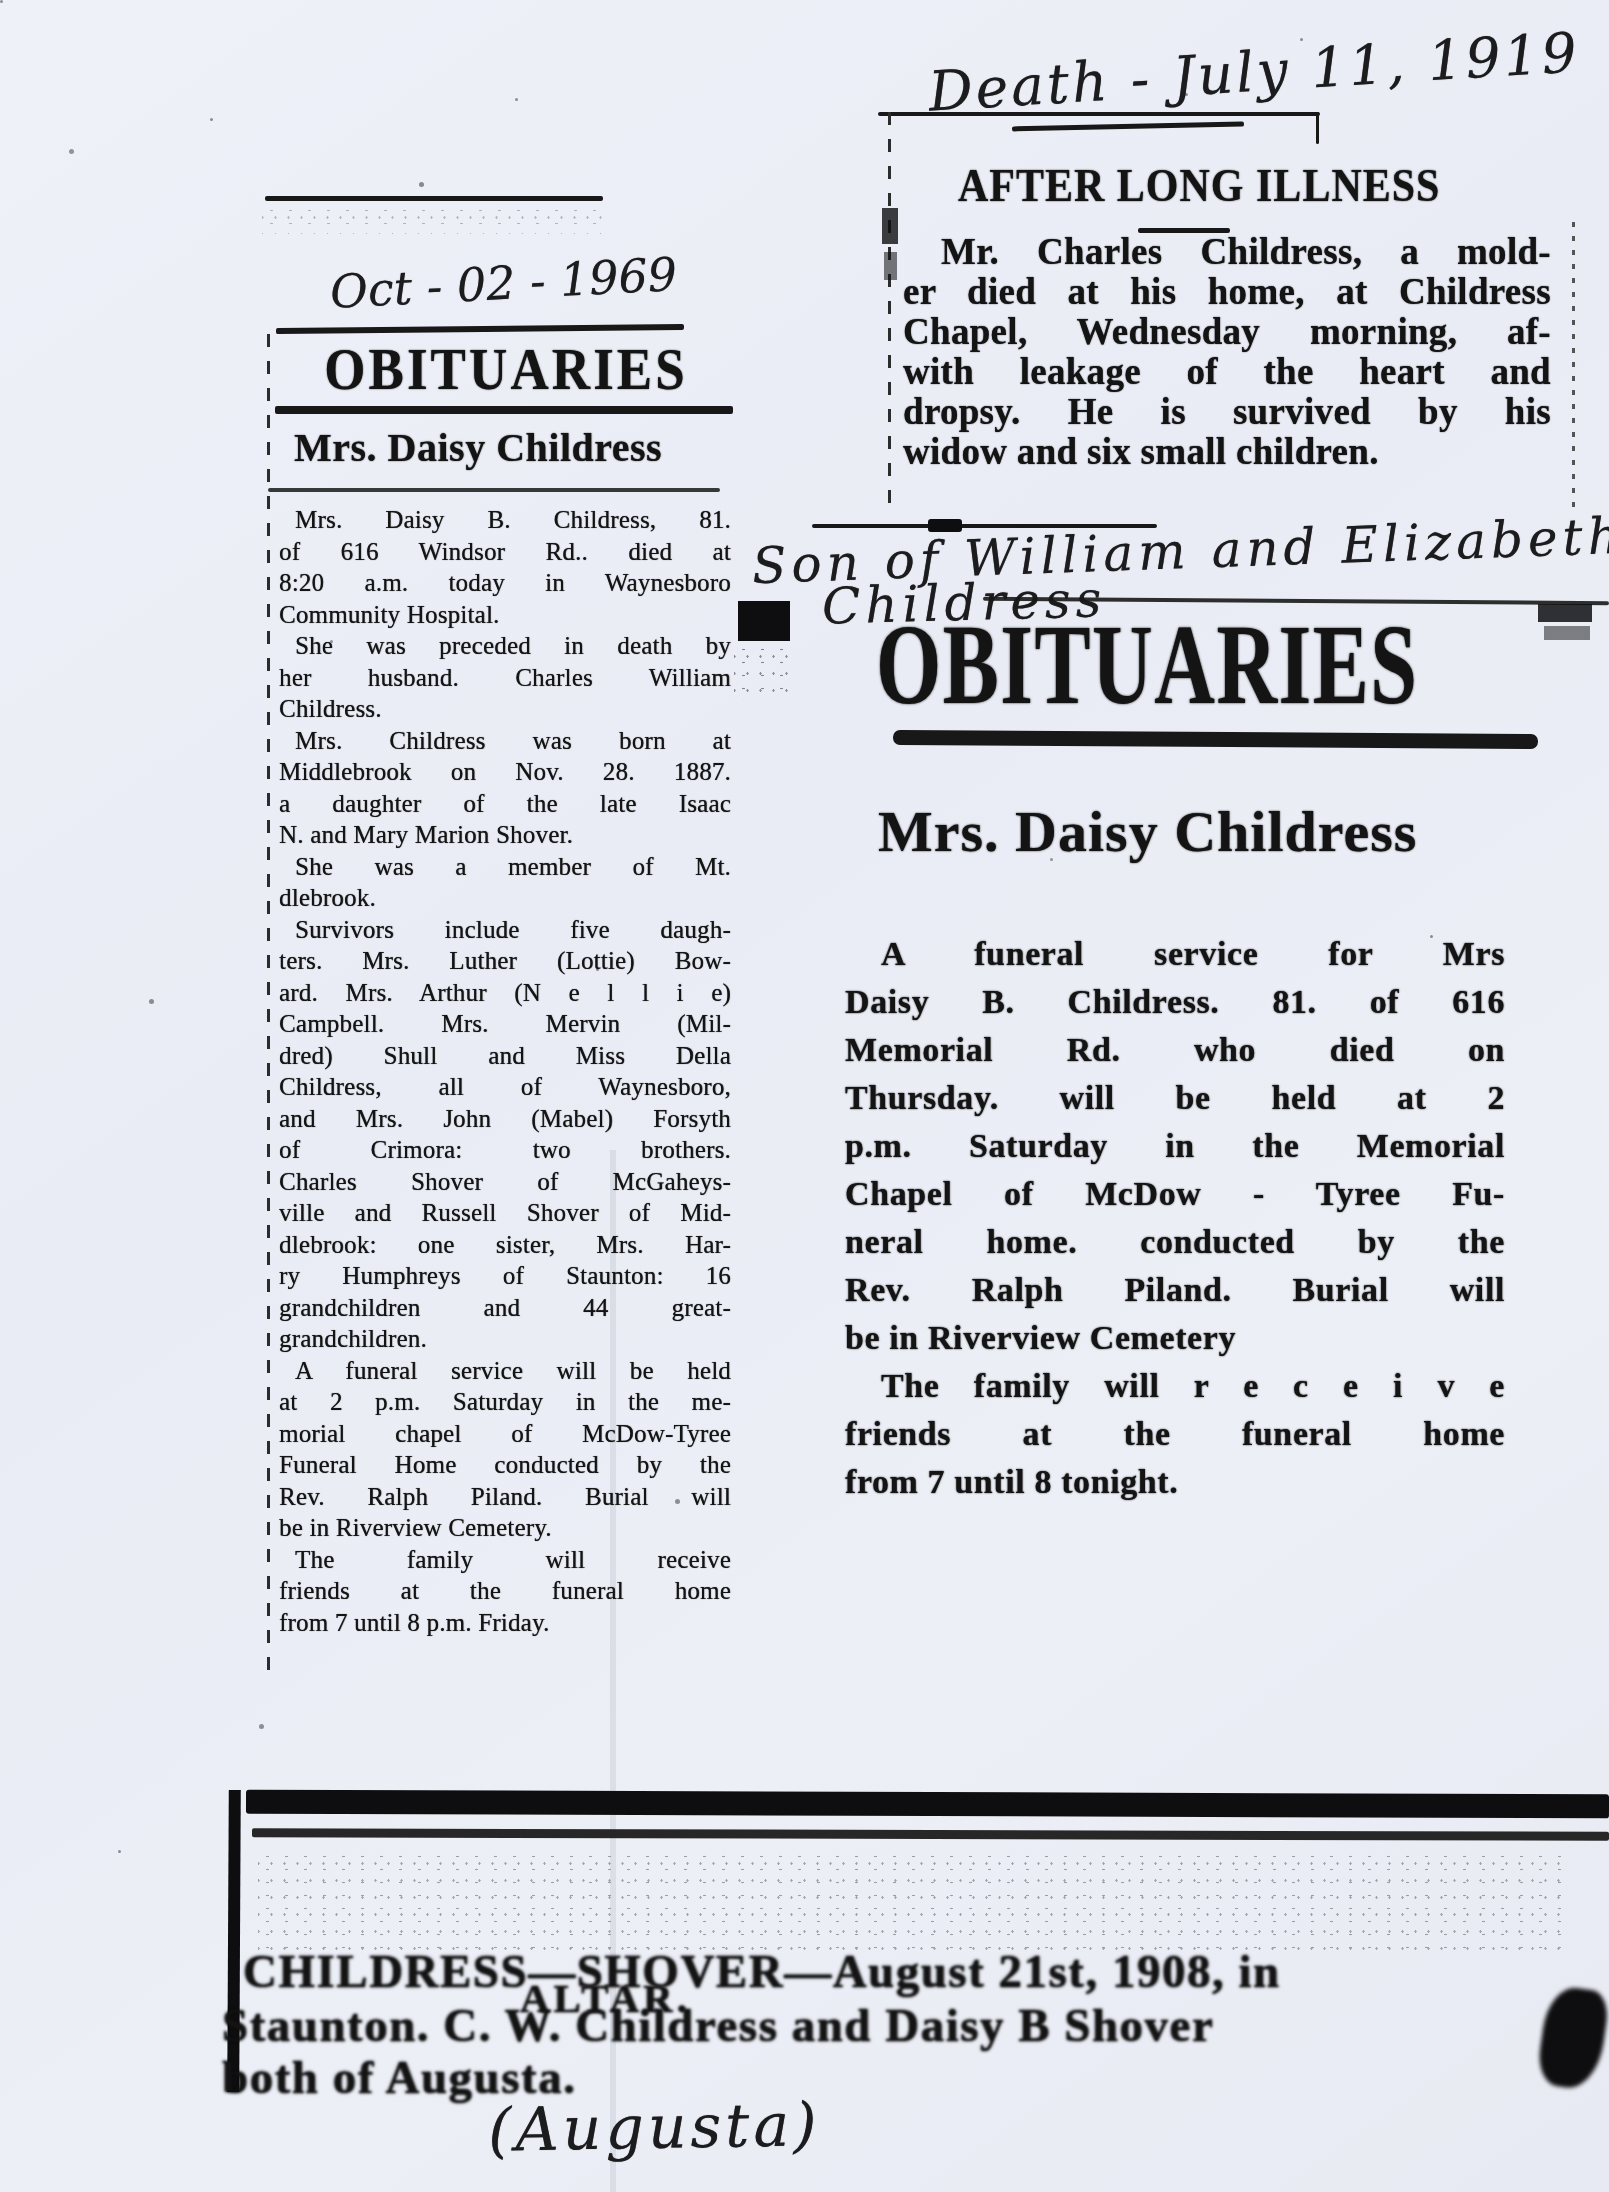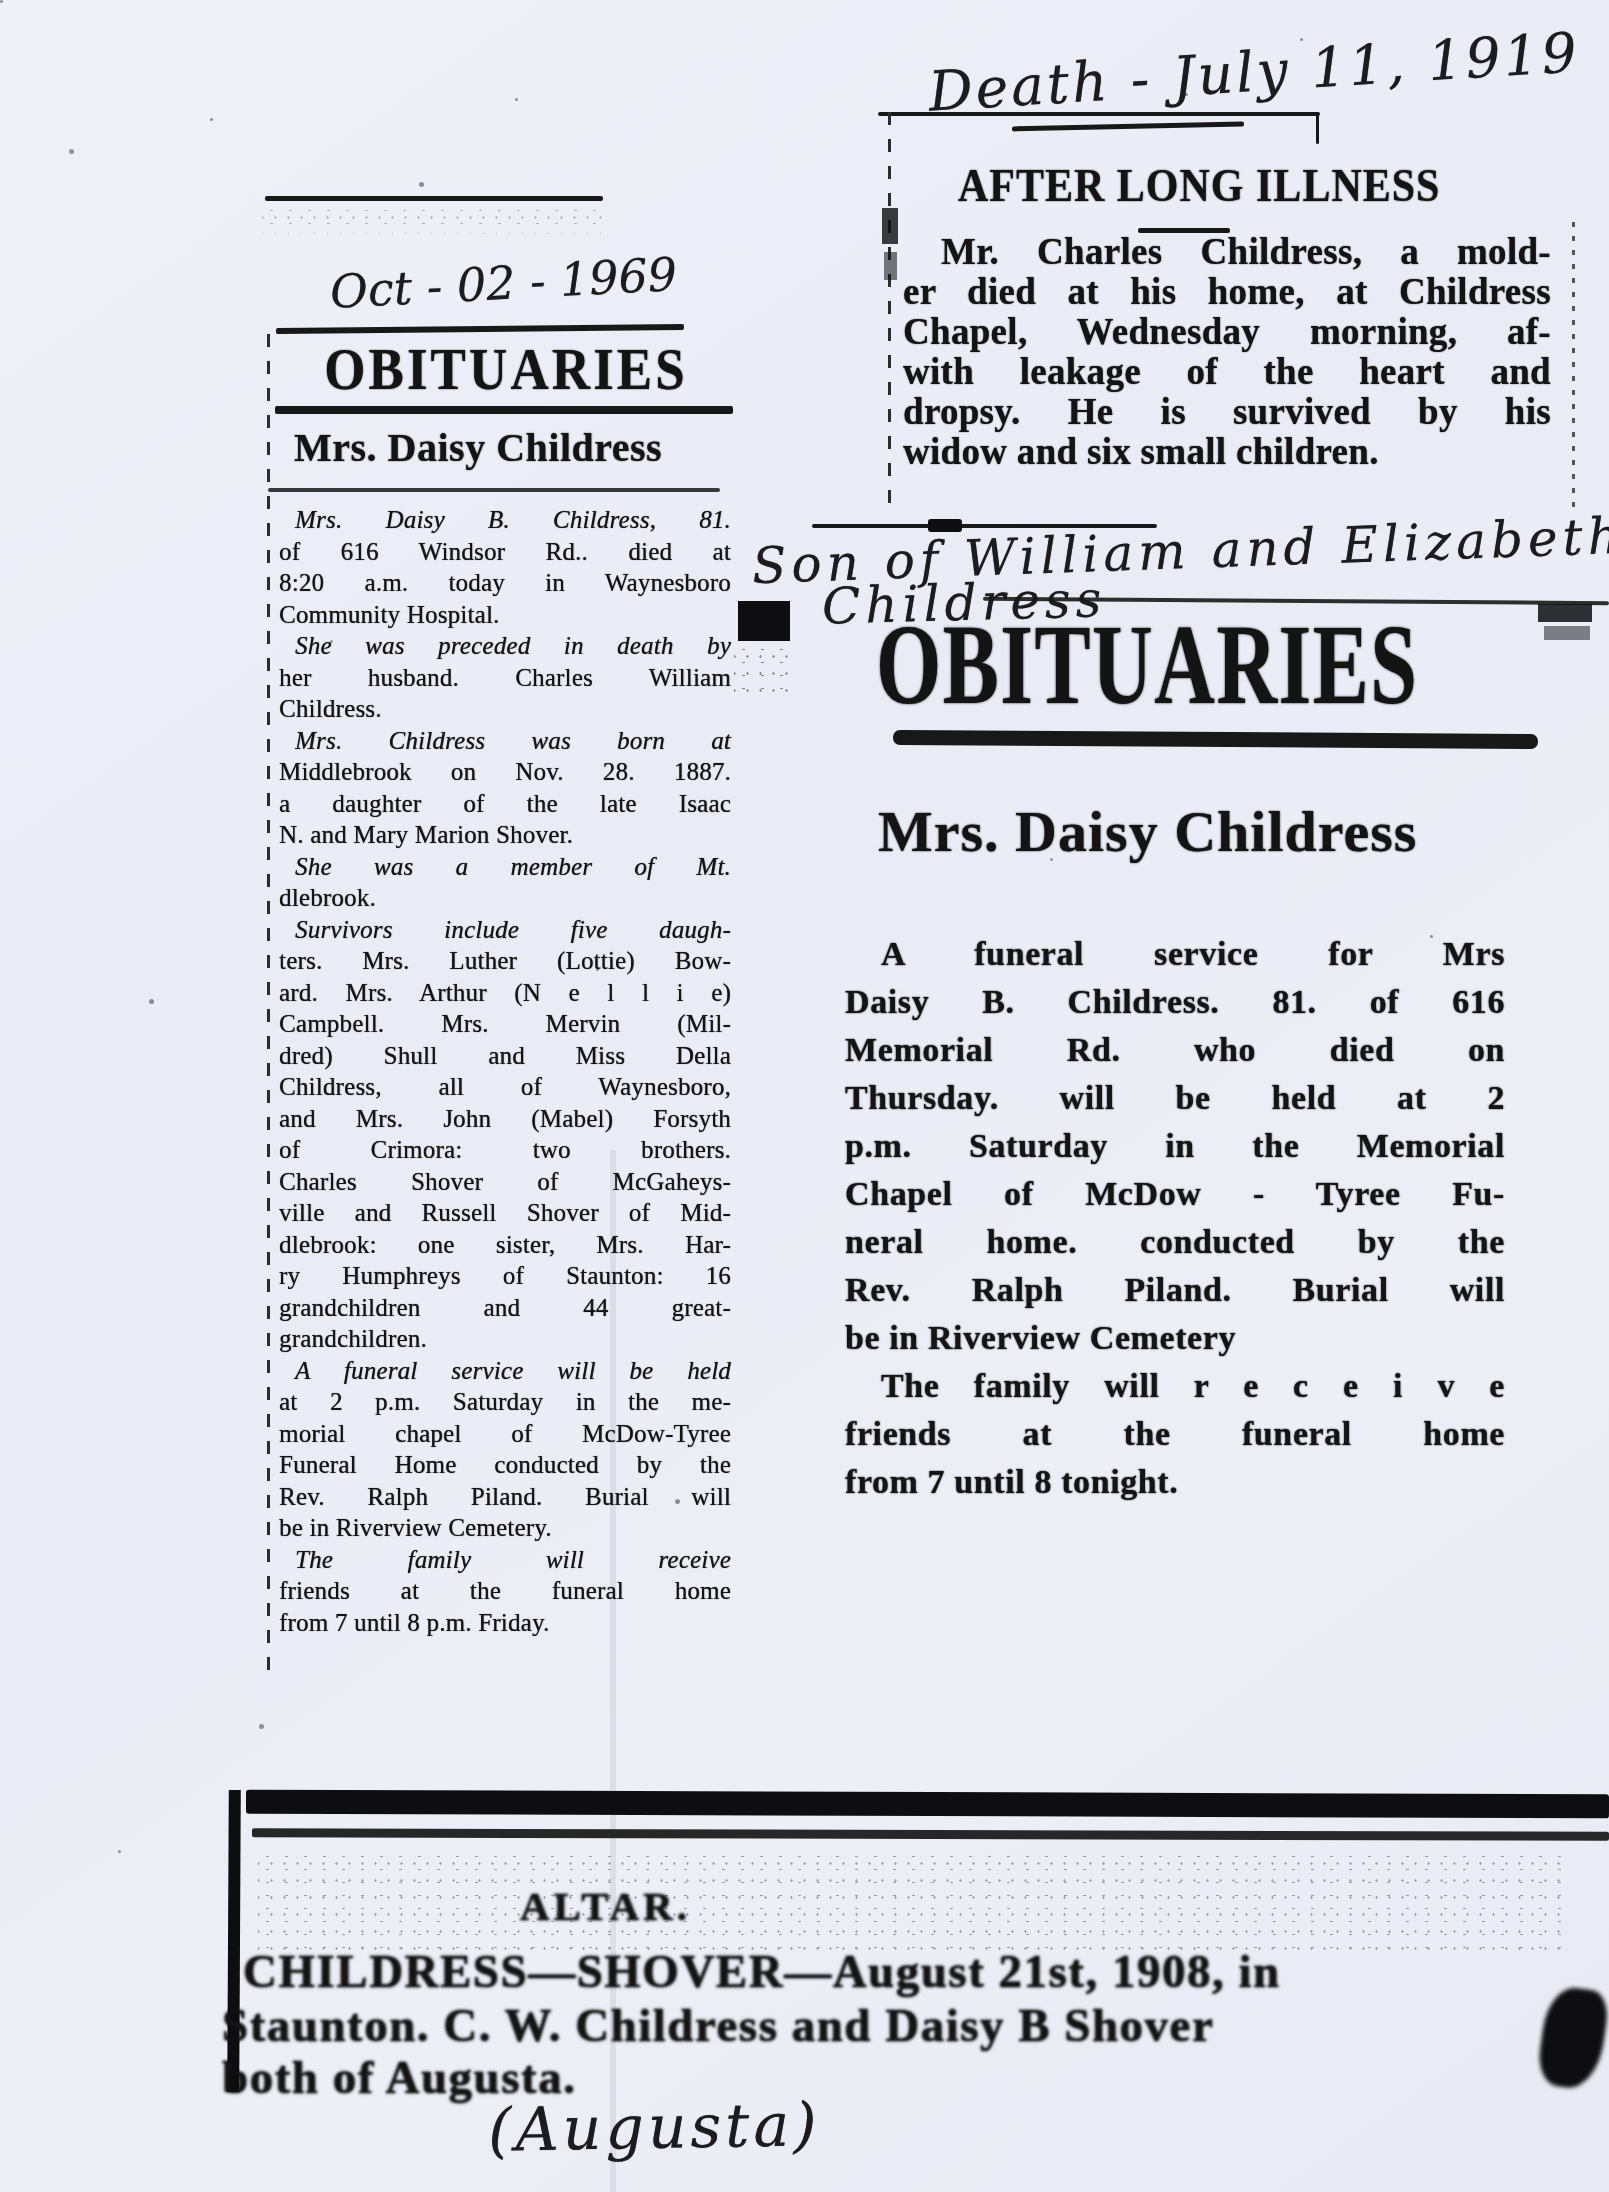--- a/index.html
+++ b/index.html
@@ -7,21 +7,21 @@
     position:relative; width:1609px; height:2192px; overflow:hidden;
     background: linear-gradient(145deg,#eef1f8 0%, #e9ecf4 40%, #ecEFf6 70%, #e7eaf2 100%);
     font-family:"Liberation Serif","DejaVu Serif",serif; color:#141414;
   }
   .abs { position:absolute; }
   
   .jline { text-align:justify; text-align-last:justify; white-space:normal; }
   .jline.plast { text-align-last:left; }
   .body-left  { font-size:25px; line-height:31.5px; font-weight:400;
                 text-shadow:0.3px 0.3px 0.9px rgba(10,10,10,0.8); letter-spacing:0.2px; }
-  .body-left .pfirst { text-indent:16px;font-style:italic; }
+  .body-left .pfirst { text-indent:16px; }
   .body-illness { font-size:37px; line-height:40px; font-weight:700;
                 text-shadow:0 0 1.3px rgba(0,0,0,0.85); letter-spacing:0.3px; }
   .body-illness .pfirst { text-indent:38px; }
   .body-right { font-size:34px; line-height:48px; font-weight:700;
                 text-shadow:0 0 1.8px rgba(0,0,0,0.9); letter-spacing:0.6px; }
   .body-right .pfirst { text-indent:36px; }
   
   .hl { font-weight:700; white-space:nowrap; }
   .hl-obit-left { font-size:52px; letter-spacing:3px; transform:scale(1.02,1.12);
                   transform-origin:0 0; text-shadow:0 0 1.5px rgba(0,0,0,.8); text-align:center; }
@@ -187,21 +187,21 @@
         <div class="jline">friends at the funeral home</div>
         <div class="jline plast">from 7 until 8 tonight.</div>
       </div>
     </div>
 
   <div class="abs blob" style="left:228px;top:1790px;width:12px;height:302px;transform:rotate(0.3deg)"></div>
   <div class="abs blob" style="left:246px;top:1792px;width:1363px;height:24px;border-radius:3px;transform:rotate(0.2deg)"></div>
   <div class="abs rule" style="left:252px;top:1830px;width:1357px;height:9px;opacity:.93;transform:rotate(0.15deg)"></div>
   <div class="abs speckle" style="left:258px;top:1850px;width:1310px;height:108px;opacity:.38"></div>
 
-  <div class="abs hl hl-altar" style="left:520px;top:1882px">ALTAR.</div>
+  <div class="abs hl hl-altar" style="left:520px;top:1974px">ALTAR.</div>
 
   <div class="abs marr-line" style="left:243px;top:1944px">CHILDRESS—SHOVER—August 21st, 1908, in</div>
   <div class="abs marr-line" style="left:222px;top:1998px">Staunton. C. W. Childress and Daisy B Shover</div>
   <div class="abs marr-line" style="left:222px;top:2050px">both of Augusta.</div>
   <div class="abs blob" style="left:1542px;top:1988px;width:62px;height:100px;border-radius:45% 30% 50% 35%;filter:blur(2px);transform:rotate(8deg)"></div>
 
   <div class="abs hand" style="left:488px;top:2092px;font-size:60px;letter-spacing:4px;transform:rotate(-1deg)">(Augusta)</div>
 
 </div>
 

